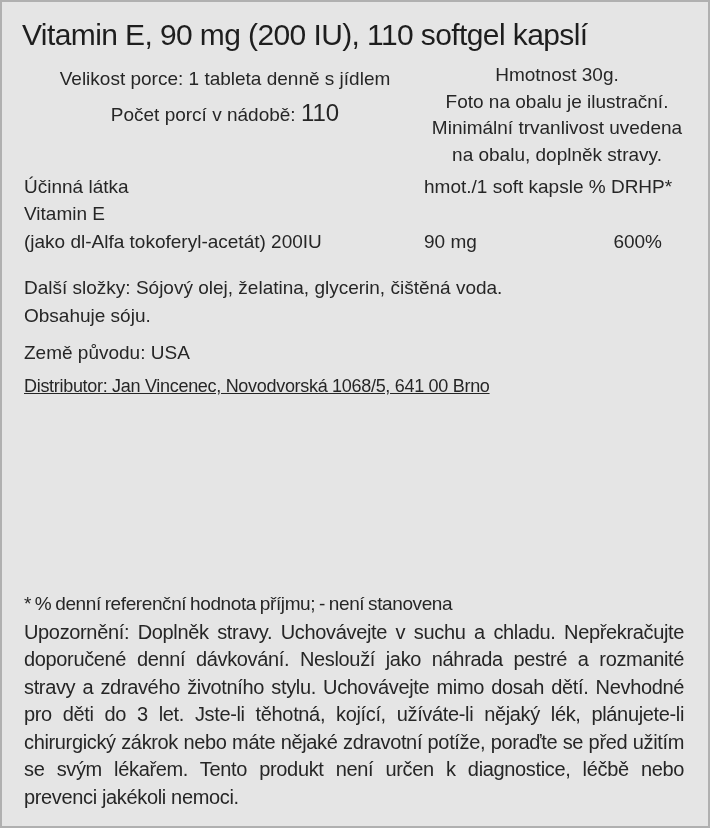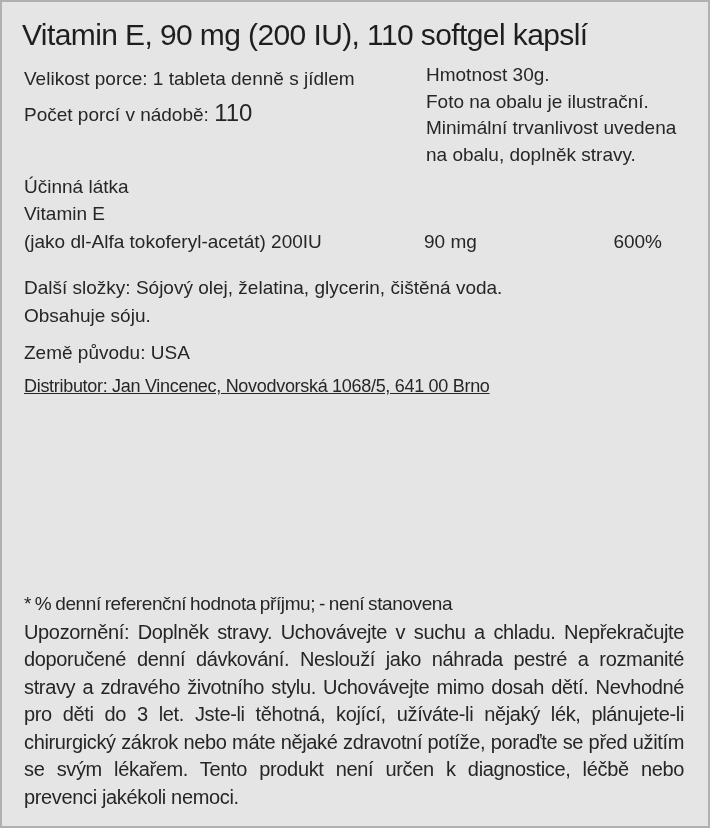--- a/index.html
+++ b/index.html
@@ -22,20 +22,21 @@
   .title {
     margin: 2px 0 6px 0;
     font-size: 30px;
     font-weight: 400;
     letter-spacing: -0.6px;
     color: #1e1e1e;
     white-space: nowrap;
   }
   .top-row {
     display: flex;
+    text-align: center;
   }
   .col-left {
     flex: 1;
     padding-left: 2px;
     padding-top: 8px;
     font-size: 19px;
   }
   .serving-size {
     margin-top: 2px;
   }
@@ -143,20 +144,21 @@
     <div class="col-right">
       <div>Hmotnost 30g.</div>
       <div>Foto na obalu je ilustrační.</div>
       <div>Minimální trvanlivost uvedena</div>
       <div>na obalu, doplněk stravy.</div>
     </div>
   </div>
 
   <div class="nutrient-header">
     <div class="nh-left">Účinná látka</div>
+    <div class="nh-right">hmot./1 soft kapsle % DRHP*</div>
   </div>
 
   <div class="nutrient-row">
     <div class="nr-name">
       <div>Vitamin E</div>
       <div>(jako dl-Alfa tokoferyl-acetát) 200IU</div>
     </div>
     <div class="nr-vals">
       <span>90 mg</span>
       <span>600%</span>

